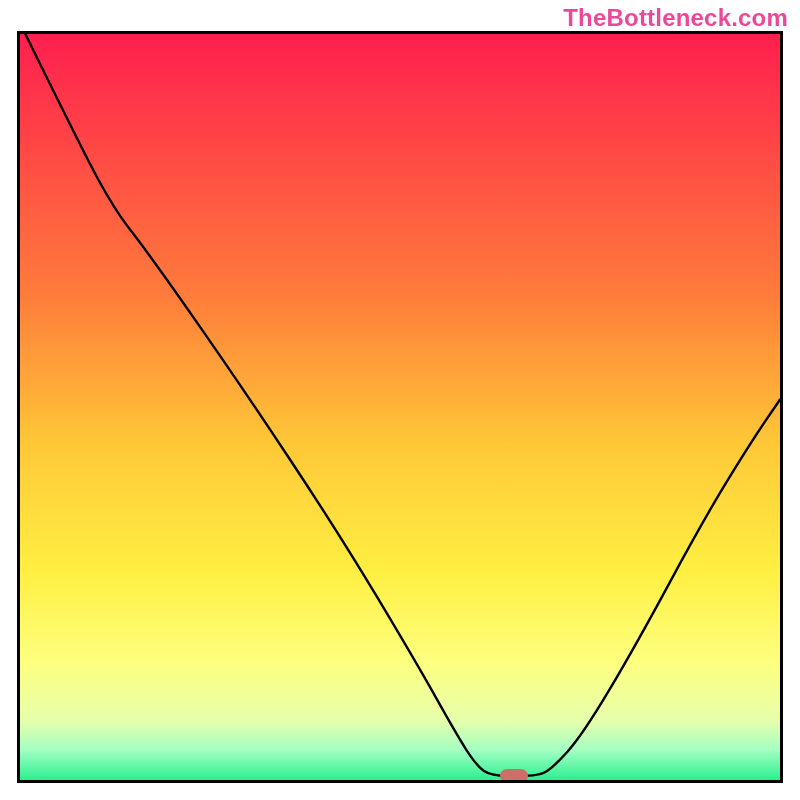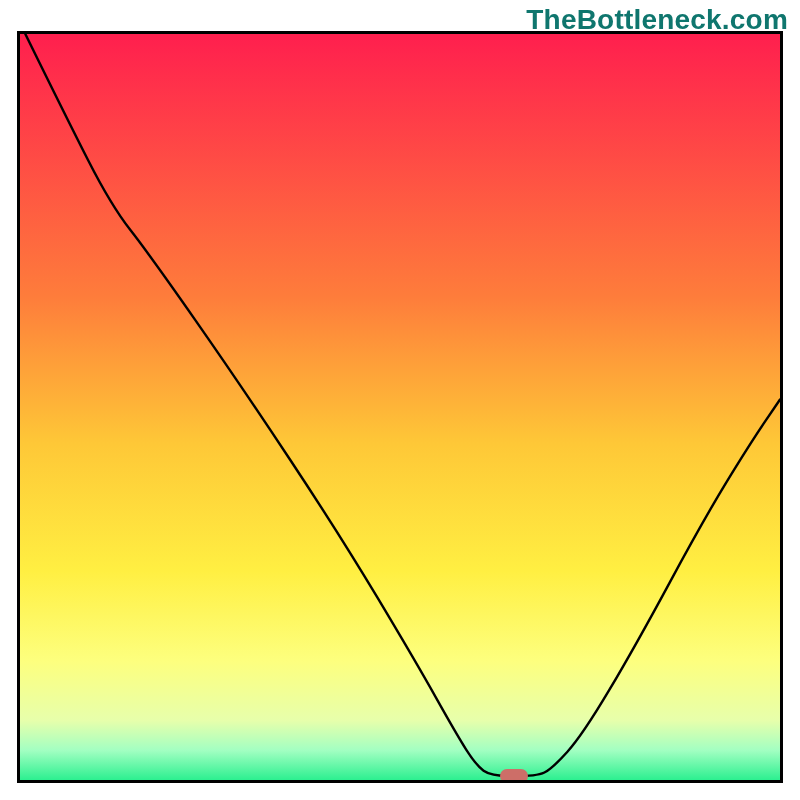--- a/index.html
+++ b/index.html
@@ -12,23 +12,23 @@
   }
   .frame {
     position: relative;
     width: 800px;
     height: 800px;
   }
   .watermark {
     position: absolute;
     top: 4px;
     right: 12px;
-    font-size: 28px;
+    font-size: 24px;
     font-weight: 600;
-    color: #0f766e;
+    color: #ec4899;
     letter-spacing: 0.2px;
     z-index: 5;
   }
   .plot-border {
     position: absolute;
     left: 17px;
     top: 31px;
     width: 766px;
     height: 752px;
     border: 3px solid #000000;

